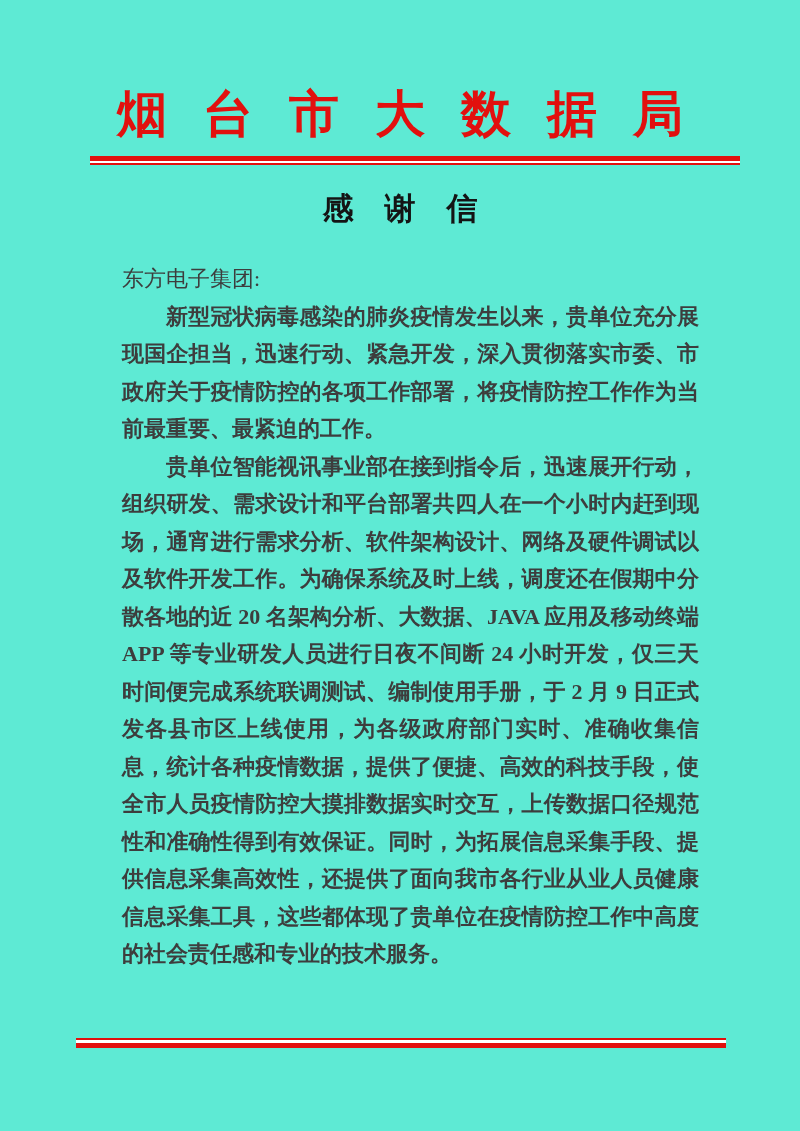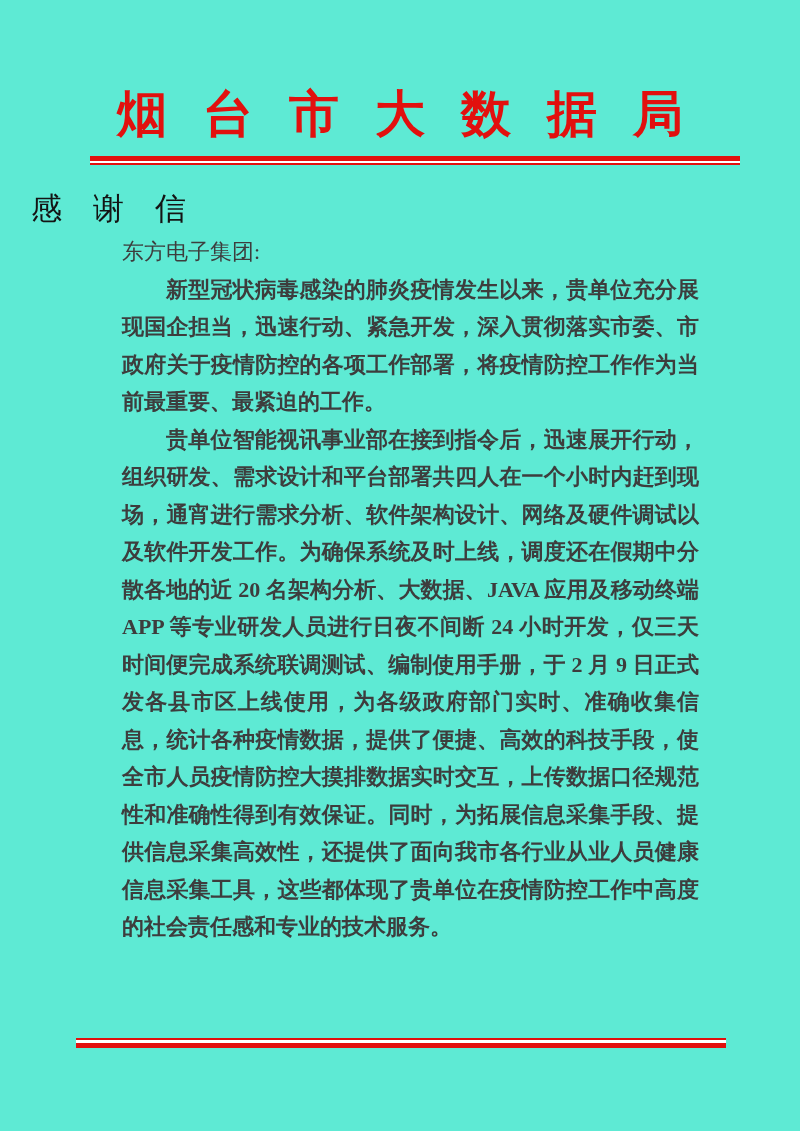--- a/index.html
+++ b/index.html
@@ -41,33 +41,33 @@
     border-bottom: 2.5px solid #e2100e;
     box-sizing: content-box;
     background: #ffffff;
   }
   
   .letter-title {
     position: absolute;
     top: 190px;
     left: 0;
     width: 100%;
-    text-align: left;
+    text-align: center;
     color: #141414;
     font-size: 31px;
-    font-weight: normal;
+    font-weight: bold;
     letter-spacing: 31px;
     text-indent: 31px;
     white-space: nowrap;
     line-height: 1.2;
   }
   
   .letter-body {
     position: absolute;
-    top: 233px;
+    top: 260px;
     left: 122px;
     width: 577px;
     color: #3d3d3d;
     font-size: 22px;
     line-height: 37.5px;
     text-align: justify;
   }
   .letter-body .salutation {
     margin: 0;
     text-indent: 0;

